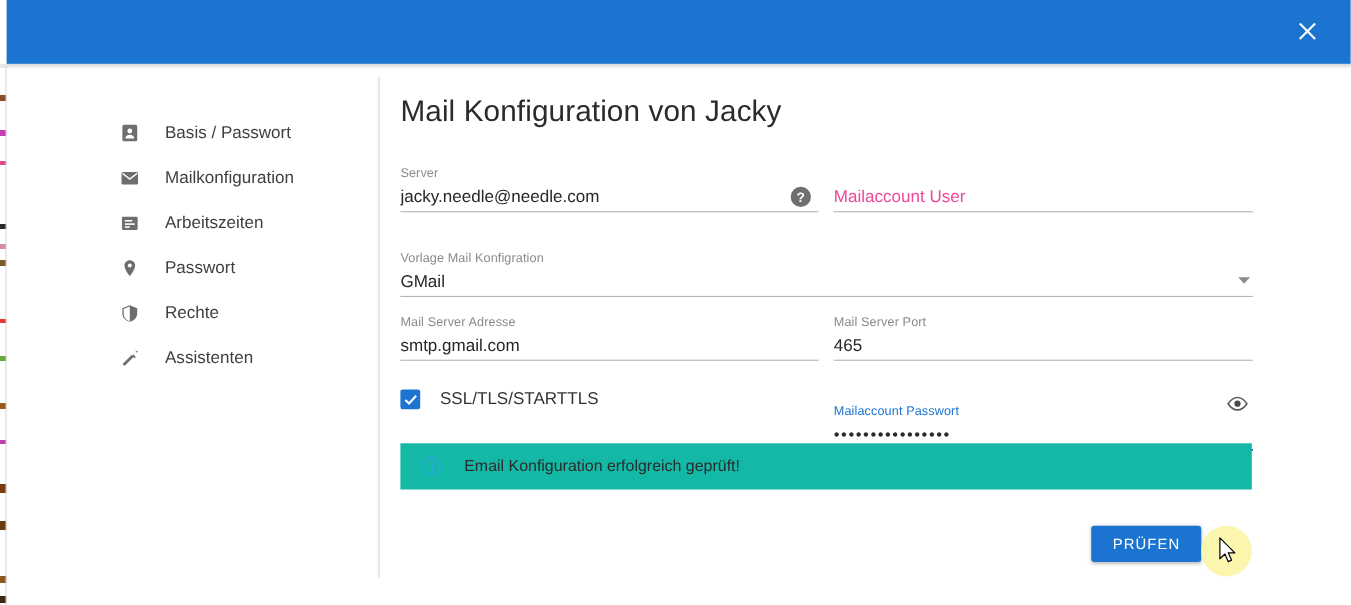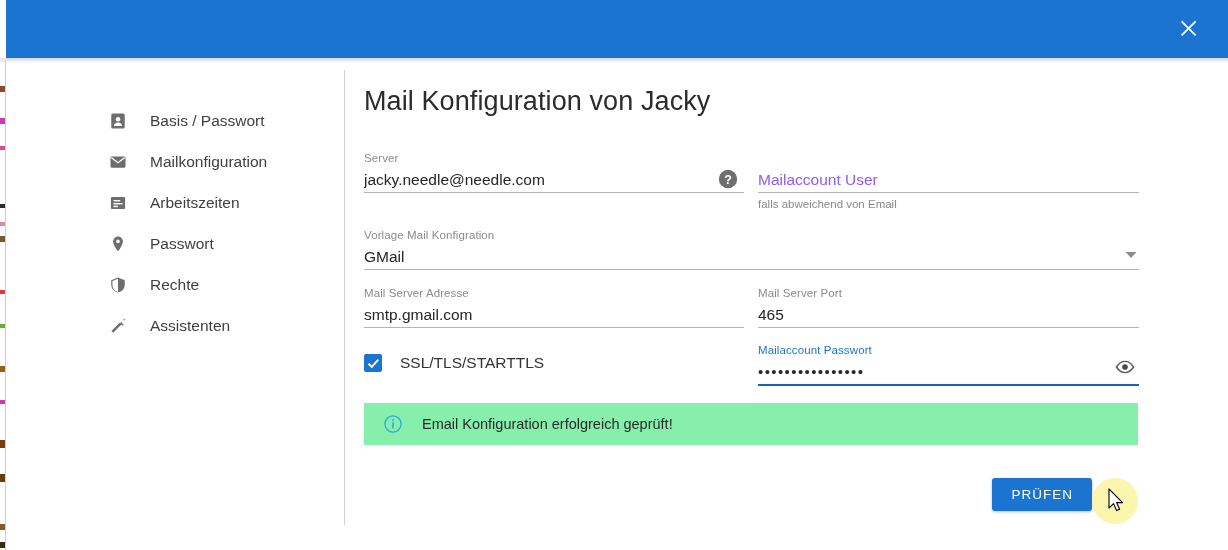--- a/index.html
+++ b/index.html
@@ -121,27 +121,27 @@
 
   
   .field {
     position: absolute;
   }
   .field-label {
     font-size: 11.5px; color: #8b8b8b;
     letter-spacing: 0.1px;
     height: 15px;
   }
-  .field-label.focused { color: #1B75D0; }
+  .field-label.focused { color: #1B75D0; margin-top: 24px; }
   .field-value {
     font-size: 15.5px; color: #262626;
     height: 25px; line-height: 25px;
     white-space: nowrap; overflow: hidden;
   }
-  .field-value.placeholder { color: #8b5cf6; }
+  .field-value.placeholder { color: #ec4899; }
   .field-line {
     height: 1px; background: #b5b5b5; width: 100%;
   }
   .field-line.focused { height: 2px; background: #1565C0; }
   .field-hint {
     font-size: 11.5px; color: #8b8b8b;
     margin-top: 5px;
   }
 
   .help-icon {
@@ -181,21 +181,21 @@
   .checkbox svg { display: block; }
   .check-label {
     margin-left: 18px;
     font-size: 15.5px; color: #333333; white-space: nowrap;
   }
 
   
   .info-banner {
     position: absolute; left: 5px; top: 340px;
     width: 774px; height: 42px;
-    background: #86efac;
+    background: #14b8a6;
     display: flex; align-items: center;
     padding-left: 20px;
   }
   .info-icon { width: 18px; height: 18px; flex: 0 0 18px; }
   .info-icon svg { display: block; }
   .info-text {
     margin-left: 20px;
     font-size: 14.5px; color: #2b2b2b;
     white-space: nowrap;
   }
@@ -336,21 +336,20 @@
             <circle cx="10" cy="10" r="9.2" fill="#6f6f6f"></circle>
             <text x="10" y="14.6" text-anchor="middle" font-size="12.5" font-family="Liberation Sans, sans-serif" font-weight="bold" fill="#ffffff">?</text>
           </svg>
         </div>
       </div>
 
       <div class="field" style="left:399px; top:89px; width:381px;">
         <div class="field-label">&nbsp;</div>
         <div class="field-value placeholder">Mailaccount User</div>
         <div class="field-line"></div>
-        <div class="field-hint">falls abweichend von Email</div>
       </div>
 
       <div class="field" style="left:5px; top:166px; width:775px;">
         <div class="field-label">Vorlage Mail Konfigration</div>
         <div class="field-value">GMail</div>
         <div class="field-line"></div>
         <div class="dropdown-arrow">
           <svg width="12" height="8" viewBox="0 0 12 8">
             <path d="M0.6 1 L6 7 L11.4 1 z" fill="#8c8c8c"></path>
           </svg>

